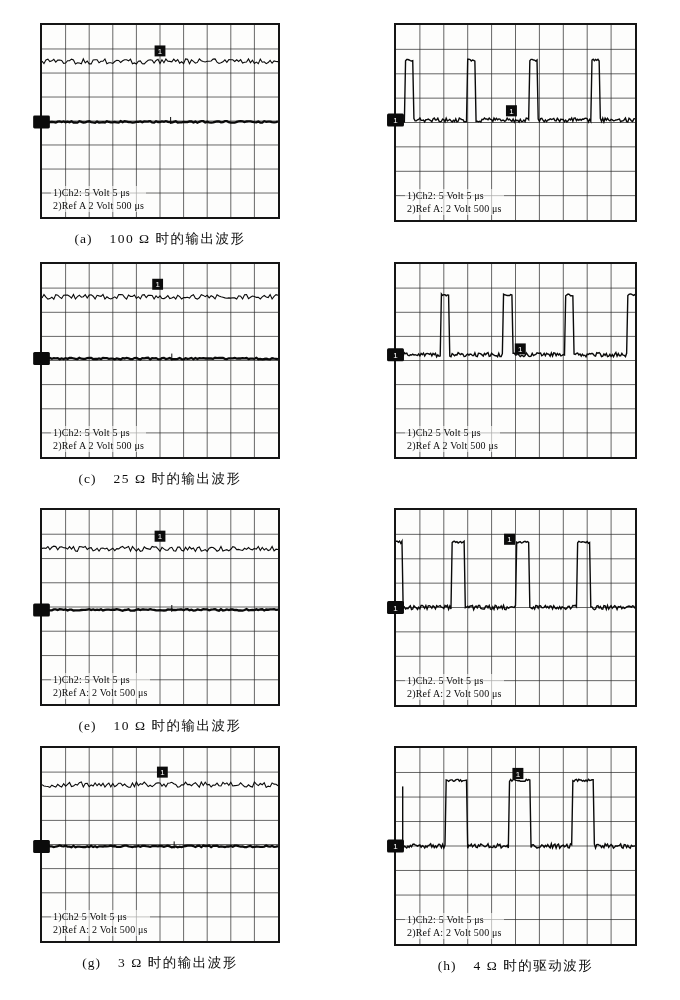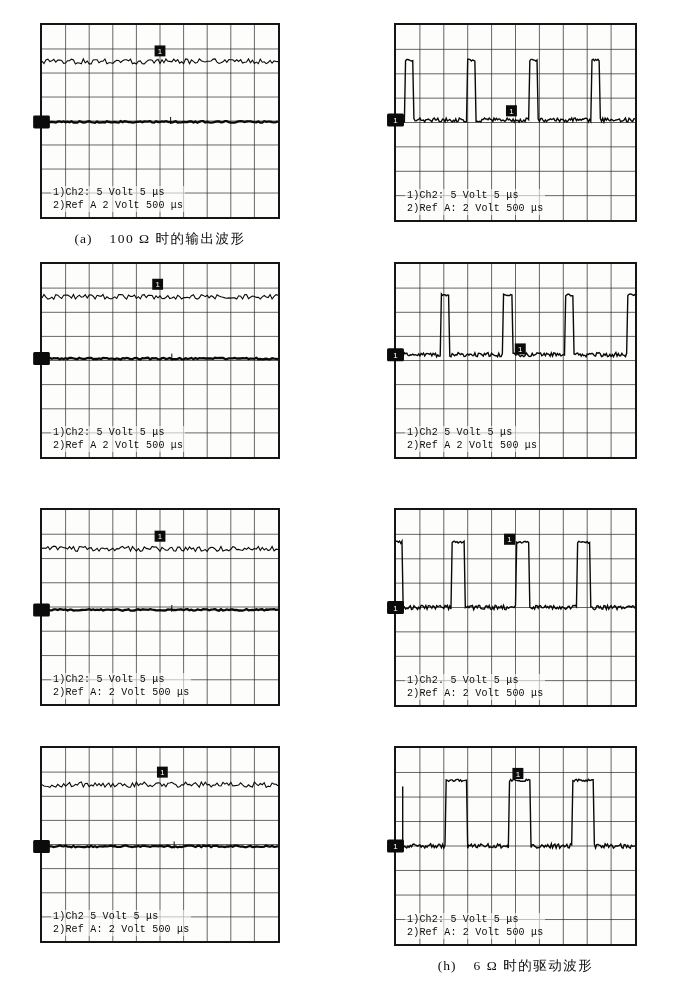--- a/index.html
+++ b/index.html
@@ -2,21 +2,21 @@
 <html><head>
 <meta charset="utf-8">
 <style>
   html,body{margin:0;padding:0;background:#ffffff;}
   #page{position:relative;width:680px;height:1000px;background:#ffffff;overflow:hidden;
         font-family:"Liberation Serif","DejaVu Serif",serif;color:#111;}
   figure.panel{position:absolute;margin:0;}
   .scope{position:relative;border:2px solid #151515;background:#fdfdfc;overflow:visible;}
   .scope svg{position:absolute;left:0;top:0;width:100%;height:100%;overflow:visible;display:block;}
   .readout{position:absolute;left:9px;bottom:5px;z-index:3;
-           font-family:Liberation Mono, monospace;
+           font-family:Liberation Serif, serif;
            font-size:10px;line-height:13px;letter-spacing:0.2px;color:#0c0c0c;
            background:rgba(253,253,252,0.6);padding:0 2px;white-space:nowrap;}
   figcaption.caption{margin-top:11px;text-align:center;font-size:13.5px;color:#0d0d0d;white-space:nowrap;}
   figcaption .cap-label{margin-right:17px;letter-spacing:1px;}
   figcaption .cap-text{letter-spacing:1.5px;margin-top:47px;}
 </style>
 </head>
 <body>
 
 <div id="page">
@@ -68,20 +68,23 @@
           <line x1="132" y1="89.57" x2="132" y2="96.57" stroke="#0a0a0a" stroke-width="1"></line>
           <rect x="112.1" y="14.765" width="11" height="11" fill="#0b0b0b"></rect>
           <text x="117.6" y="23.265" text-anchor="middle" font-size="8" fill="#ffffff" font-family="&quot;Liberation Sans&quot;,sans-serif">1</text>
           <rect x="-9" y="88.07" width="17" height="13" rx="1.5" fill="#0b0b0b"></rect>
         </svg>
       <div class="readout">
         <div>1)Ch2: 5 Volt 5 μs</div>
         <div>2)Ref A  2 Volt 500 μs</div>
       </div>
     </div>
+    <figcaption class="caption">
+      <span class="cap-label">(c)</span><span class="cap-text">25 Ω 时的输出波形</span>
+    </figcaption>
   </figure>
 
   <figure class="panel" style="left:394px;top:262px;width:243px;">
     <div class="scope" style="height:193px;">
       <svg viewBox="0 0 240 193" preserveAspectRatio="none">
           <path d="M24.0,0 V193 M48.0,0 V193 M72.0,0 V193 M96.0,0 V193 M120.0,0 V193 M144.0,0 V193 M168.0,0 V193 M192.0,0 V193 M216.0,0 V193 M0,24.1 H240 M0,48.3 H240 M0,72.4 H240 M0,96.5 H240 M0,120.6 H240 M0,144.8 H240 M0,168.9 H240 " stroke="#2b2b2b" stroke-width="0.8" fill="none" opacity="0.9"></path>
           <polyline points="0.0,92.7 1.2,89.5 2.4,91.2 3.6,92.7 4.8,91.2 6.0,91.7 7.2,92.0 8.4,88.7 9.6,89.7 10.8,89.2 12.0,91.3 13.2,91.8 14.4,90.7 15.6,91.0 16.8,90.1 18.0,91.0 19.2,90.7 20.4,91.1 21.6,91.5 22.8,90.0 24.0,91.8 25.2,89.4 26.4,90.7 27.6,89.1 28.8,92.0 30.0,89.9 31.2,89.5 32.4,89.6 33.6,90.3 34.8,89.3 36.0,91.8 37.2,89.4 38.4,90.7 39.6,89.3 40.8,92.8 42.0,90.9 43.2,92.2 44.4,92.0 45.6,29.9 46.8,31.4 48.0,30.7 49.2,30.7 50.4,31.8 51.6,30.9 52.8,31.1 54.0,92.1 55.2,92.7 56.4,89.6 57.6,90.5 58.8,91.8 60.0,90.8 61.2,90.9 62.4,88.6 63.6,89.6 64.8,90.5 66.0,89.6 67.2,90.3 68.4,92.6 69.6,92.4 70.8,91.0 72.0,89.9 73.2,91.2 74.4,90.0 75.6,90.3 76.8,91.6 78.0,91.5 79.2,88.9 80.4,92.3 81.6,92.7 82.8,89.2 84.0,89.4 85.2,89.9 86.4,90.9 87.6,92.0 88.8,89.4 90.0,90.6 91.2,89.2 92.4,88.6 93.6,92.4 94.8,91.9 96.0,89.2 97.2,90.5 98.4,91.0 99.6,91.8 100.8,91.8 102.0,92.8 103.2,89.4 104.4,92.6 105.6,92.5 106.8,89.7 108.0,30.1 109.2,30.8 110.4,31.1 111.6,31.5 112.8,31.5 114.0,31.5 115.2,30.6 116.4,31.0 117.6,89.3 118.8,89.2 120.0,90.9 121.2,90.8 122.4,89.0 123.6,91.4 124.8,92.6 126.0,91.5 127.2,91.6 128.4,92.6 129.6,91.5 130.8,88.9 132.0,90.5 133.2,92.1 134.4,92.5 135.6,92.1 136.8,89.3 138.0,91.5 139.2,90.8 140.4,90.4 141.6,88.9 142.8,89.2 144.0,89.2 145.2,89.0 146.4,91.7 147.6,91.0 148.8,89.4 150.0,91.7 151.2,89.3 152.4,90.0 153.6,90.4 154.8,92.2 156.0,89.0 157.2,92.0 158.4,88.9 159.6,89.1 160.8,91.6 162.0,89.4 163.2,90.9 164.4,89.9 165.6,91.8 166.8,91.4 168.0,90.5 169.2,91.0 170.4,31.8 171.6,30.8 172.8,30.1 174.0,30.3 175.2,31.8 176.4,31.7 177.6,31.8 178.8,90.0 180.0,90.5 181.2,89.4 182.4,89.0 183.6,90.9 184.8,90.0 186.0,92.1 187.2,90.2 188.4,91.6 189.6,91.2 190.8,92.8 192.0,90.0 193.2,90.4 194.4,89.5 195.6,89.9 196.8,89.4 198.0,90.1 199.2,91.6 200.4,92.0 201.6,88.7 202.8,89.2 204.0,88.6 205.2,89.9 206.4,92.7 207.6,92.2 208.8,90.0 210.0,91.3 211.2,89.5 212.4,92.6 213.6,92.2 214.8,90.3 216.0,92.5 217.2,90.7 218.4,92.8 219.6,90.2 220.8,88.6 222.0,92.2 223.2,89.6 224.4,91.7 225.6,91.7 226.8,89.4 228.0,91.2 229.2,91.3 230.4,92.6 231.6,89.3 232.8,31.6 234.0,30.3 235.2,30.0 236.4,30.1 237.6,30.8 238.8,31.4 240.0,30.4" stroke="#0a0a0a" stroke-width="1.4" fill="none"></polyline>
           <rect x="119.30000000000001" y="79.42" width="11" height="11" fill="#0b0b0b"></rect>
           <text x="124.80000000000001" y="87.92" text-anchor="middle" font-size="8" fill="#ffffff" font-family="&quot;Liberation Sans&quot;,sans-serif">1</text>
           <rect x="-9" y="84.21" width="17" height="13" rx="1.5" fill="#0b0b0b"></rect>
@@ -103,20 +106,23 @@
           <line x1="132" y1="94.395" x2="132" y2="101.395" stroke="#0a0a0a" stroke-width="1"></line>
           <rect x="114.5" y="20.555000000000003" width="11" height="11" fill="#0b0b0b"></rect>
           <text x="120" y="29.055000000000003" text-anchor="middle" font-size="8" fill="#ffffff" font-family="&quot;Liberation Sans&quot;,sans-serif">1</text>
           <rect x="-9" y="92.895" width="17" height="13" rx="1.5" fill="#0b0b0b"></rect>
         </svg>
       <div class="readout">
         <div>1)Ch2: 5 Volt 5 μs</div>
         <div>2)Ref A: 2 Volt 500 μs</div>
       </div>
     </div>
+    <figcaption class="caption">
+      <span class="cap-label">(e)</span><span class="cap-text">10 Ω 时的输出波形</span>
+    </figcaption>
   </figure>
 
   <figure class="panel" style="left:394px;top:508px;width:243px;">
     <div class="scope" style="height:195px;">
       <svg viewBox="0 0 240 193" preserveAspectRatio="none">
           <path d="M24.0,0 V193 M48.0,0 V193 M72.0,0 V193 M96.0,0 V193 M120.0,0 V193 M144.0,0 V193 M168.0,0 V193 M192.0,0 V193 M216.0,0 V193 M0,24.1 H240 M0,48.3 H240 M0,72.4 H240 M0,96.5 H240 M0,120.6 H240 M0,144.8 H240 M0,168.9 H240 " stroke="#2b2b2b" stroke-width="0.8" fill="none" opacity="0.9"></path>
           <polyline points="0.0,31.0 1.2,30.9 2.4,32.0 3.6,30.8 4.8,32.9 6.0,30.8 7.2,97.3 8.4,95.9 9.6,98.0 10.8,97.2 12.0,97.6 13.2,96.1 14.4,94.9 15.6,98.5 16.8,98.0 18.0,94.8 19.2,96.1 20.4,96.8 21.6,98.4 22.8,96.2 24.0,97.8 25.2,94.5 26.4,94.5 27.6,95.5 28.8,97.3 30.0,94.6 31.2,98.2 32.4,94.9 33.6,94.7 34.8,95.5 36.0,97.2 37.2,94.8 38.4,95.7 39.6,97.9 40.8,94.7 42.0,95.5 43.2,95.2 44.4,94.7 45.6,96.1 46.8,96.4 48.0,97.5 49.2,94.4 50.4,95.5 51.6,94.4 52.8,98.3 54.0,95.2 55.2,98.0 56.4,32.3 57.6,31.1 58.8,31.0 60.0,32.1 61.2,31.3 62.4,32.7 63.6,31.8 64.8,31.3 66.0,32.5 67.2,31.9 68.4,30.9 69.6,96.6 70.8,96.1 72.0,95.3 73.2,96.6 74.4,95.0 75.6,95.0 76.8,94.5 78.0,98.6 79.2,96.0 80.4,95.1 81.6,96.8 82.8,94.6 84.0,94.6 85.2,97.5 86.4,97.9 87.6,98.0 88.8,98.0 90.0,95.2 91.2,94.9 92.4,96.8 93.6,94.6 94.8,98.0 96.0,98.6 97.2,95.9 98.4,98.3 99.6,94.3 100.8,95.1 102.0,97.9 103.2,95.9 104.4,97.0 105.6,95.0 106.8,97.6 108.0,94.4 109.2,98.3 110.4,98.6 111.6,96.0 112.8,97.1 114.0,96.5 115.2,95.9 116.4,95.7 117.6,96.3 118.8,96.4 120.0,94.5 121.2,31.9 122.4,32.5 123.6,31.6 124.8,31.4 126.0,32.6 127.2,32.3 128.4,31.3 129.6,31.0 130.8,31.9 132.0,31.3 133.2,32.1 134.4,96.4 135.6,96.9 136.8,97.7 138.0,96.1 139.2,98.0 140.4,94.5 141.6,94.7 142.8,97.1 144.0,94.6 145.2,94.8 146.4,96.6 147.6,96.8 148.8,96.1 150.0,94.5 151.2,96.7 152.4,95.6 153.6,97.2 154.8,94.9 156.0,95.3 157.2,97.9 158.4,94.9 159.6,96.7 160.8,97.8 162.0,96.3 163.2,97.7 164.4,95.7 165.6,97.9 166.8,95.7 168.0,96.6 169.2,97.2 170.4,98.3 171.6,97.3 172.8,95.5 174.0,95.3 175.2,97.7 176.4,96.5 177.6,94.5 178.8,94.8 180.0,94.4 181.2,95.8 182.4,32.5 183.6,31.0 184.8,31.6 186.0,31.9 187.2,31.4 188.4,31.5 189.6,31.9 190.8,32.3 192.0,31.2 193.2,32.9 194.4,32.2 195.6,95.8 196.8,95.9 198.0,97.8 199.2,98.7 200.4,98.0 201.6,95.1 202.8,94.7 204.0,97.0 205.2,95.5 206.4,97.9 207.6,98.1 208.8,94.5 210.0,94.8 211.2,98.2 212.4,94.6 213.6,98.1 214.8,96.0 216.0,94.7 217.2,97.3 218.4,95.9 219.6,94.7 220.8,95.8 222.0,98.5 223.2,95.6 224.4,96.0 225.6,95.2 226.8,97.7 228.0,96.1 229.2,97.3 230.4,96.8 231.6,95.9 232.8,95.4 234.0,95.0 235.2,95.3 236.4,96.1 237.6,94.8 238.8,95.3 240.0,97.4" stroke="#0a0a0a" stroke-width="1.4" fill="none"></polyline>
           <rect x="108.5" y="23.45" width="11" height="11" fill="#0b0b0b"></rect>
           <text x="114" y="31.95" text-anchor="middle" font-size="8" fill="#ffffff" font-family="&quot;Liberation Sans&quot;,sans-serif">1</text>
           <rect x="-9" y="90" width="17" height="13" rx="1.5" fill="#0b0b0b"></rect>
@@ -138,36 +144,39 @@
           <line x1="134.4" y1="93.43" x2="134.4" y2="100.43" stroke="#0a0a0a" stroke-width="1"></line>
           <rect x="116.9" y="18.625" width="11" height="11" fill="#0b0b0b"></rect>
           <text x="122.4" y="27.125" text-anchor="middle" font-size="8" fill="#ffffff" font-family="&quot;Liberation Sans&quot;,sans-serif">1</text>
           <rect x="-9" y="91.93" width="17" height="13" rx="1.5" fill="#0b0b0b"></rect>
         </svg>
       <div class="readout">
         <div>1)Ch2  5 Volt 5 μs</div>
         <div>2)Ref A: 2 Volt 500 μs</div>
       </div>
     </div>
+    <figcaption class="caption">
+      <span class="cap-label">(g)</span><span class="cap-text">3 Ω 时的输出波形</span>
+    </figcaption>
   </figure>
 
   <figure class="panel" style="left:394px;top:746px;width:243px;">
     <div class="scope" style="height:196px;">
       <svg viewBox="0 0 240 193" preserveAspectRatio="none">
           <path d="M24.0,0 V193 M48.0,0 V193 M72.0,0 V193 M96.0,0 V193 M120.0,0 V193 M144.0,0 V193 M168.0,0 V193 M192.0,0 V193 M216.0,0 V193 M0,24.1 H240 M0,48.3 H240 M0,72.4 H240 M0,96.5 H240 M0,120.6 H240 M0,144.8 H240 M0,168.9 H240 " stroke="#2b2b2b" stroke-width="0.8" fill="none" opacity="0.9"></path>
           <polyline points="0.0,95.6 1.2,96.8 2.4,96.2 3.6,97.5 4.8,94.8 6.0,95.8 7.2,98.2 8.4,96.7 9.6,97.4 10.8,98.5 12.0,96.7 13.2,97.9 14.4,95.9 15.6,97.2 16.8,94.9 18.0,94.5 19.2,95.3 20.4,95.9 21.6,96.7 22.8,96.0 24.0,95.5 25.2,97.7 26.4,96.2 27.6,96.7 28.8,98.4 30.0,96.5 31.2,97.7 32.4,95.9 33.6,95.6 34.8,94.4 36.0,97.5 37.2,95.5 38.4,98.1 39.6,96.5 40.8,97.9 42.0,95.9 43.2,94.7 44.4,95.5 45.6,98.1 46.8,94.9 48.0,98.5 49.2,95.6 50.4,31.4 51.6,31.8 52.8,32.9 54.0,31.9 55.2,31.4 56.4,31.4 57.6,32.7 58.8,32.6 60.0,31.4 61.2,30.9 62.4,30.9 63.6,32.6 64.8,31.3 66.0,32.9 67.2,32.1 68.4,32.1 69.6,31.9 70.8,31.7 72.0,98.7 73.2,95.7 74.4,96.4 75.6,94.7 76.8,97.3 78.0,96.0 79.2,95.0 80.4,97.6 81.6,98.0 82.8,95.5 84.0,96.6 85.2,94.5 86.4,95.3 87.6,96.0 88.8,97.0 90.0,97.0 91.2,96.1 92.4,94.3 93.6,97.9 94.8,97.3 96.0,97.9 97.2,98.0 98.4,96.2 99.6,98.1 100.8,97.4 102.0,94.5 103.2,95.9 104.4,94.9 105.6,98.5 106.8,97.3 108.0,96.5 109.2,96.4 110.4,97.1 111.6,96.0 112.8,98.5 114.0,32.9 115.2,31.0 116.4,32.6 117.6,31.1 118.8,30.9 120.0,31.9 121.2,31.9 122.4,32.2 123.6,32.0 124.8,32.7 126.0,32.7 127.2,32.7 128.4,32.8 129.6,32.7 130.8,30.9 132.0,31.8 133.2,31.1 134.4,31.6 135.6,97.9 136.8,95.4 138.0,95.2 139.2,96.6 140.4,97.4 141.6,98.6 142.8,97.9 144.0,98.1 145.2,96.9 146.4,95.5 147.6,96.1 148.8,97.7 150.0,95.8 151.2,97.1 152.4,95.1 153.6,97.1 154.8,98.3 156.0,94.3 157.2,98.4 158.4,95.5 159.6,94.7 160.8,98.5 162.0,95.4 163.2,94.6 164.4,98.6 165.6,97.1 166.8,96.1 168.0,95.7 169.2,97.2 170.4,96.5 171.6,95.0 172.8,98.1 174.0,98.4 175.2,94.4 176.4,95.3 177.6,32.2 178.8,32.9 180.0,31.3 181.2,30.8 182.4,32.6 183.6,30.8 184.8,31.5 186.0,31.5 187.2,32.7 188.4,31.9 189.6,32.8 190.8,31.6 192.0,32.8 193.2,30.8 194.4,31.9 195.6,31.7 196.8,31.3 198.0,31.3 199.2,94.6 200.4,98.5 201.6,95.1 202.8,94.9 204.0,95.7 205.2,96.0 206.4,97.9 207.6,96.4 208.8,98.2 210.0,94.4 211.2,96.1 212.4,94.6 213.6,97.8 214.8,96.2 216.0,95.1 217.2,96.3 218.4,98.6 219.6,97.5 220.8,96.3 222.0,96.7 223.2,96.1 224.4,95.9 225.6,94.5 226.8,97.9 228.0,98.6 229.2,95.1 230.4,95.3 231.6,98.0 232.8,95.9 234.0,97.8 235.2,98.6 236.4,95.8 237.6,96.8 238.8,96.6 240.0,96.4" stroke="#0a0a0a" stroke-width="1.4" fill="none"></polyline>
           <line x1="6.72" y1="96.5" x2="6.72" y2="37.845" stroke="#0a0a0a" stroke-width="1.4"></line>
           <rect x="116.9" y="19.59" width="11" height="11" fill="#0b0b0b"></rect>
           <text x="122.4" y="28.09" text-anchor="middle" font-size="8" fill="#ffffff" font-family="&quot;Liberation Sans&quot;,sans-serif">1</text>
           <rect x="-9" y="90" width="17" height="13" rx="1.5" fill="#0b0b0b"></rect>
           <text x="-0.5" y="99.5" text-anchor="middle" font-size="8" fill="#ffffff" font-family="&quot;Liberation Sans&quot;,sans-serif">1</text>
         </svg>
       <div class="readout">
         <div>1)Ch2: 5 Volt 5 μs</div>
         <div>2)Ref A: 2 Volt 500 μs</div>
       </div>
     </div>
     <figcaption class="caption">
-      <span class="cap-label">(h)</span><span class="cap-text">6 Ω 时的驱动波形</span>
+      <span class="cap-label">(h)</span><span class="cap-text">4 Ω 时的驱动波形</span>
     </figcaption>
   </figure>
 
 </div>
 
 </body></html>

